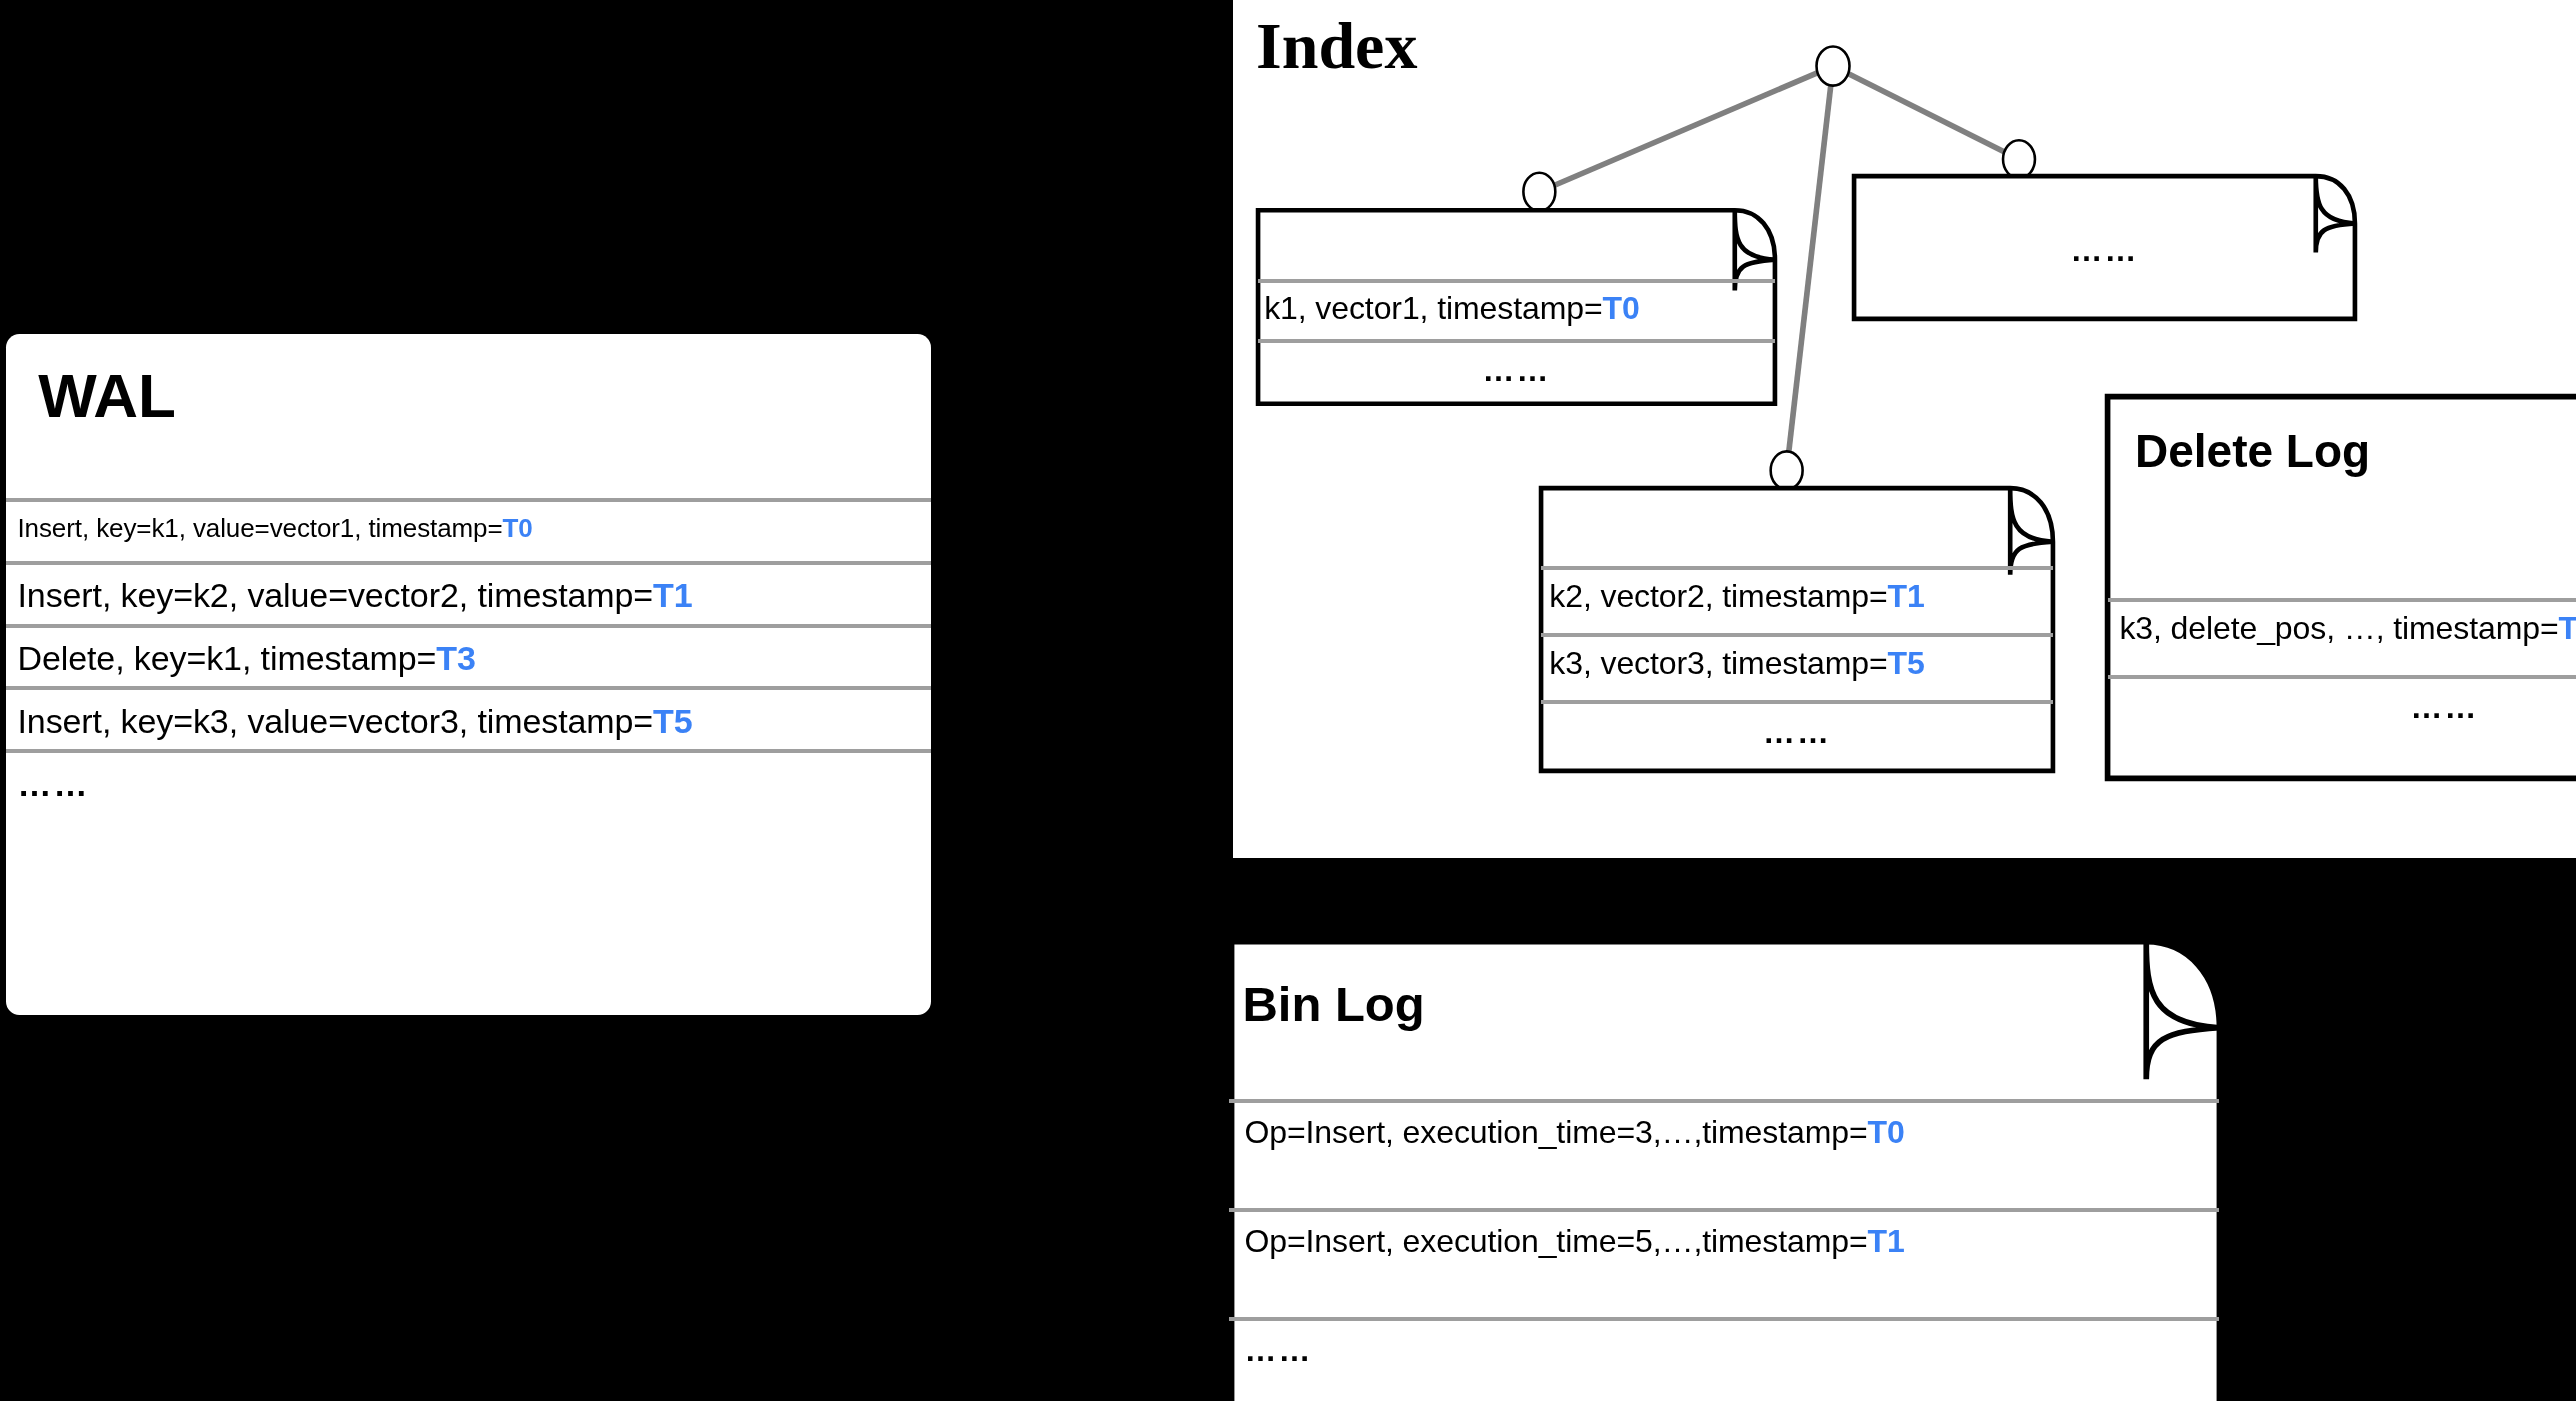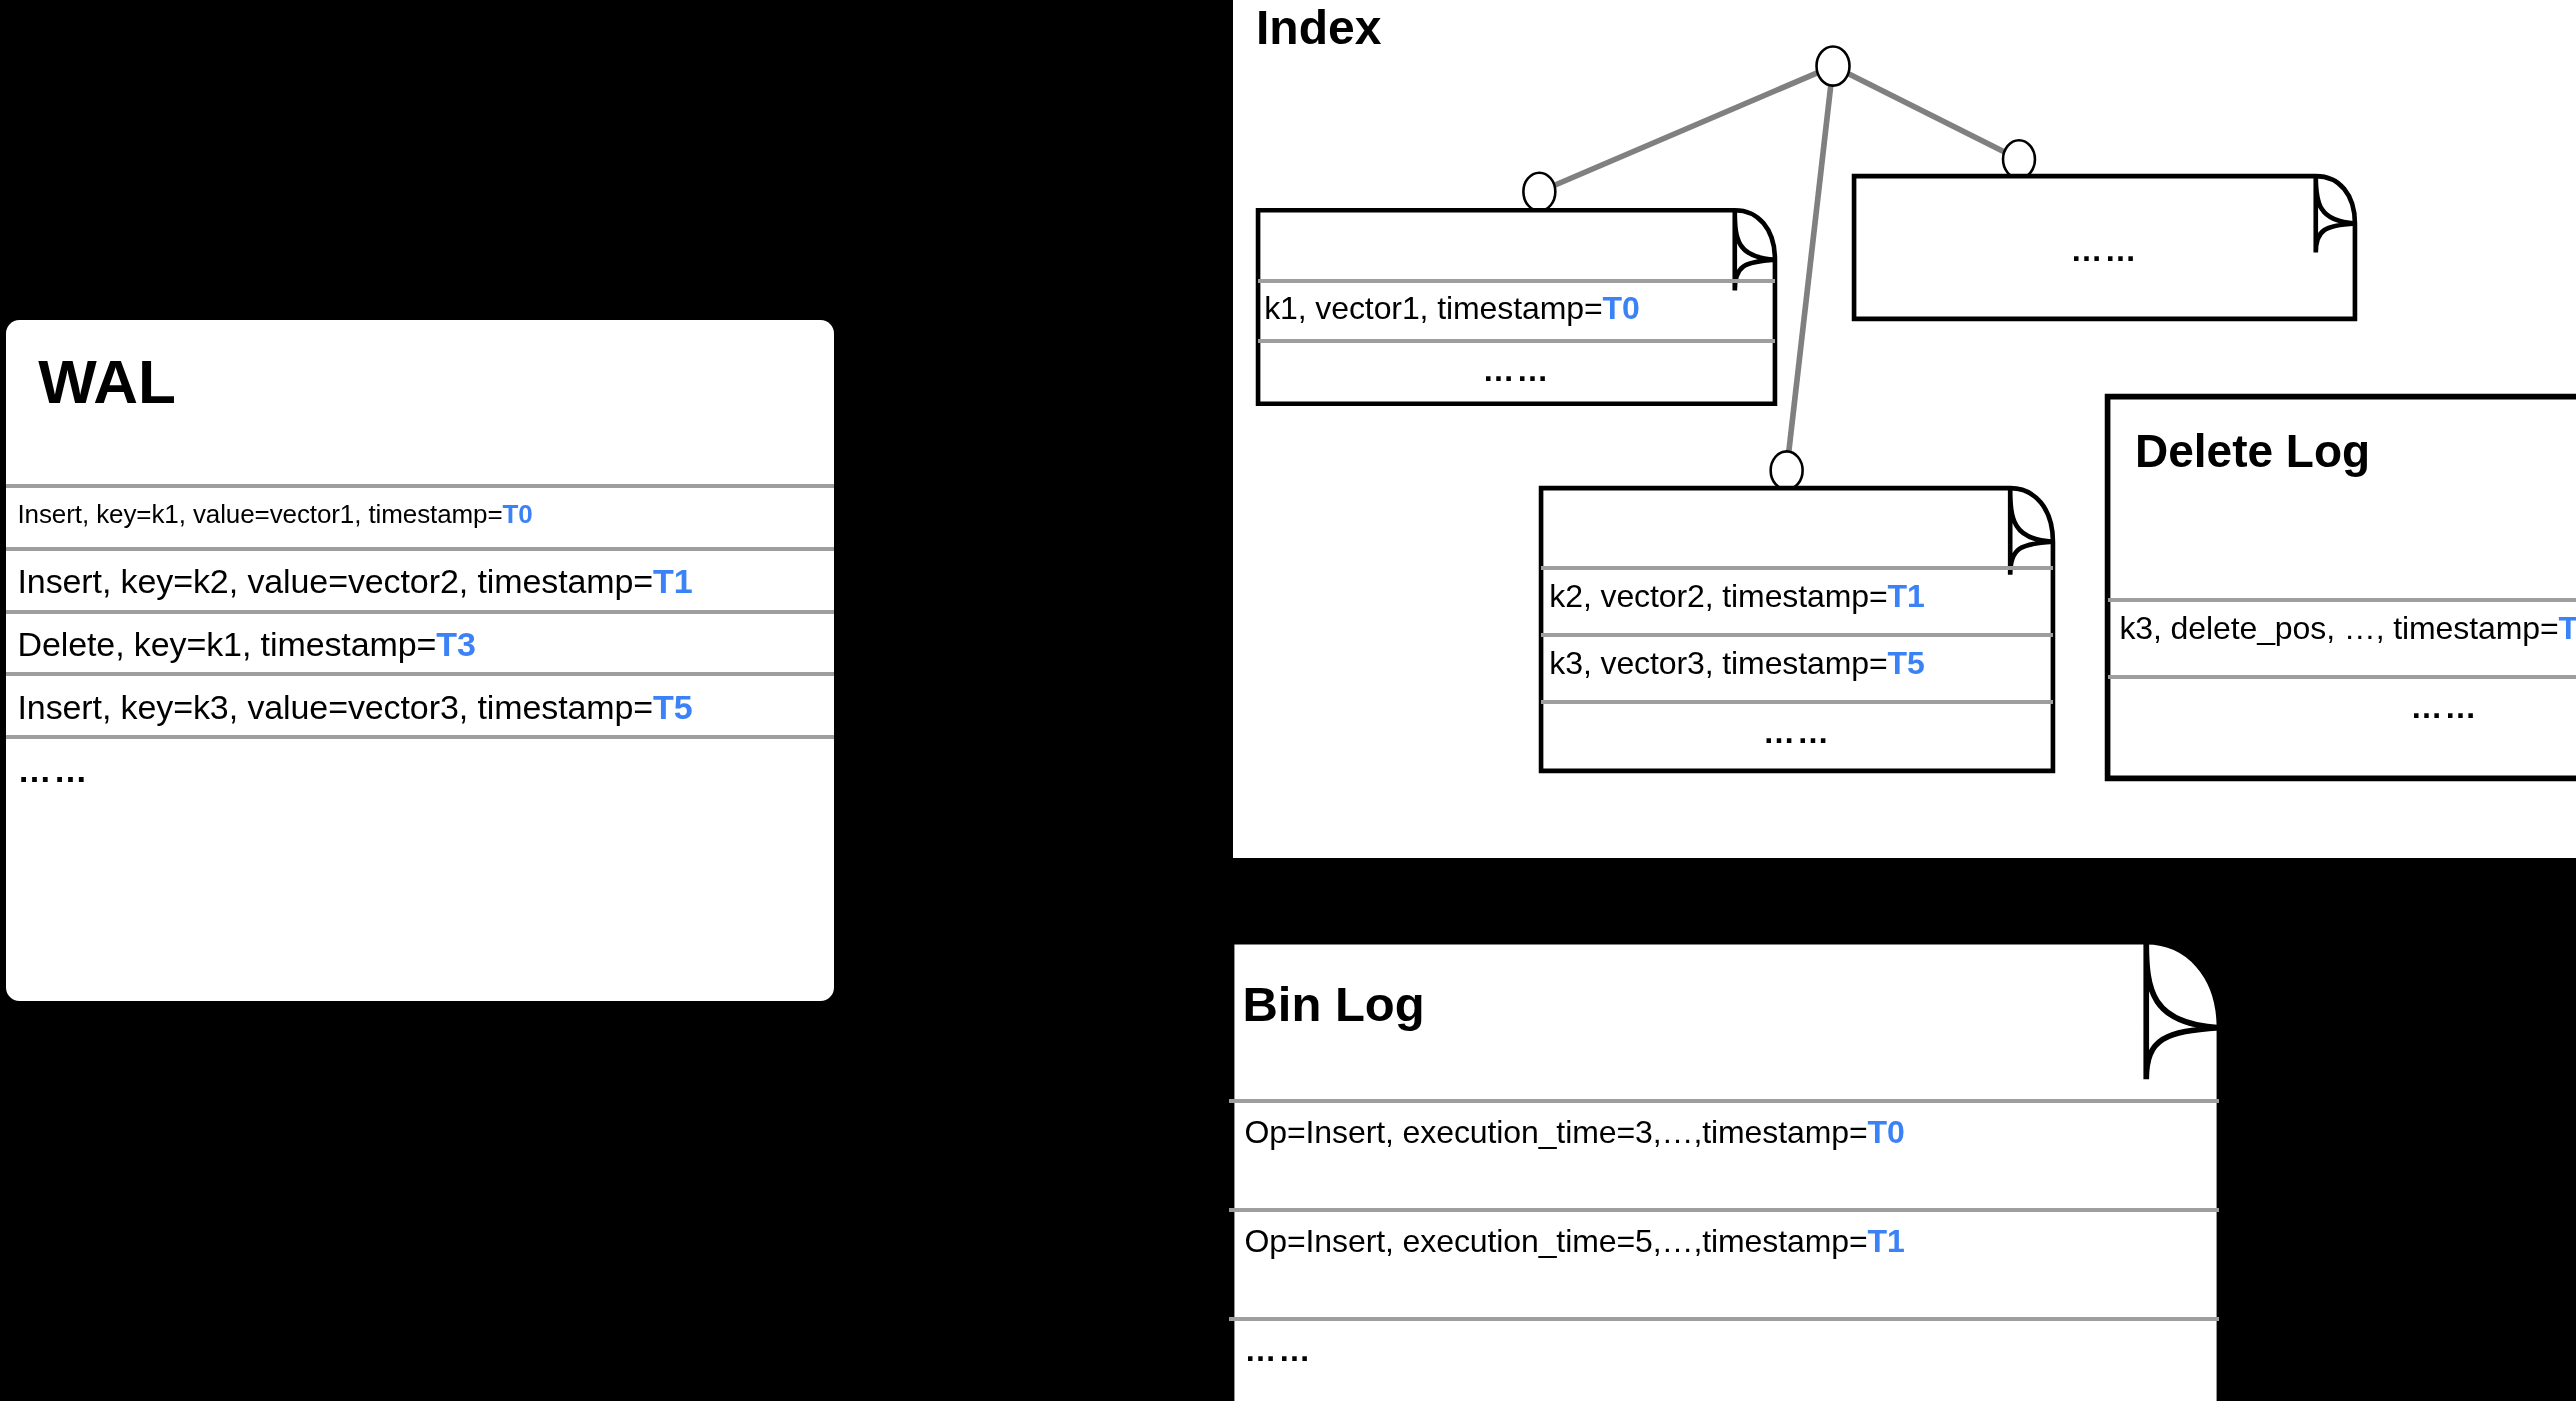--- a/index.html
+++ b/index.html
@@ -32,21 +32,21 @@
   .doc .content{position:absolute;left:0;top:0;right:0;bottom:0;}
 
   
   .tree{position:absolute;left:0;top:0;width:2817px;height:1402px;pointer-events:none;}
 </style>
 </head>
 <body>
 
 <div class="stage">
 
-  <div class="card rounded" style="left:6.2px;top:320px;width:828px;height:681px;">
+  <div class="card rounded" style="left:6.2px;top:334px;width:925px;height:681px;">
     <div class="title" style="left:32px;top:26px;font-size:62px;">WAL</div>
 
     <div class="rowline" style="top:164px;"></div>
     <div class="rowtext" style="left:11.3px;top:179px;font-size:26px;">
       <span>Insert, key=k1, value=vector1, timestamp=</span><span class="ts">T0</span>
     </div>
 
     <div class="rowline" style="top:227px;"></div>
     <div class="rowtext" style="left:11.3px;top:242px;font-size:34px;">
       <span>Insert, key=k2, value=vector2, timestamp=</span><span class="ts">T1</span>
@@ -60,21 +60,21 @@
     <div class="rowline" style="top:352px;"></div>
     <div class="rowtext" style="left:11.3px;top:368px;font-size:34px;">
       <span>Insert, key=k3, value=vector3, timestamp=</span><span class="ts">T5</span>
     </div>
 
     <div class="rowline" style="top:415px;"></div>
     <div class="rowtext ell" style="left:11.3px;top:431px;font-size:34px;">……</div>
   </div>
 
   <div class="card" style="left:1233px;top:0px;width:1577px;height:858px;">
-    <div class="title" style="left:23px;top:0;font-size:48px;">Index</div>
+    <div class="title" style="left:23px;top:8px;font-size:66px;font-family:Liberation Serif, serif;">Index</div>
   </div>
 
   <svg class="tree" viewBox="0 0 5468 2721" xmlns="http://www.w3.org/2000/svg">
     <g stroke="#808080" stroke-width="11" fill="none">
       <line x1="3558" y1="128" x2="2988" y2="372"></line>
       <line x1="3558" y1="128" x2="3919" y2="309"></line>
       <line x1="3558" y1="128" x2="3468" y2="913"></line>
     </g>
     <g fill="#ffffff" stroke="#000000" stroke-width="5">
       <ellipse cx="3558" cy="128" rx="32" ry="38"></ellipse>

